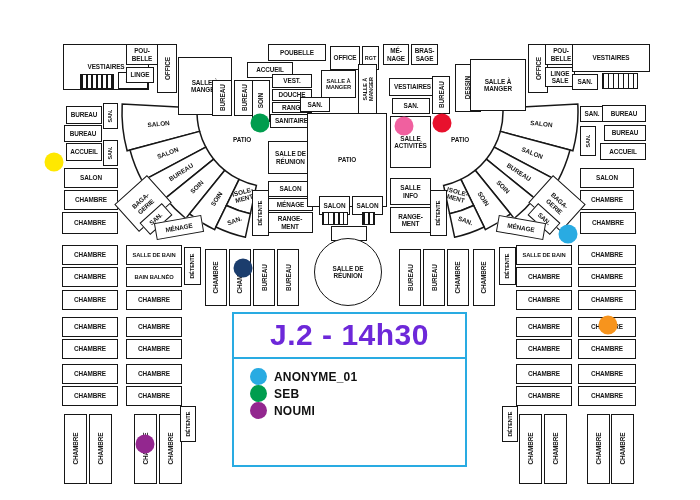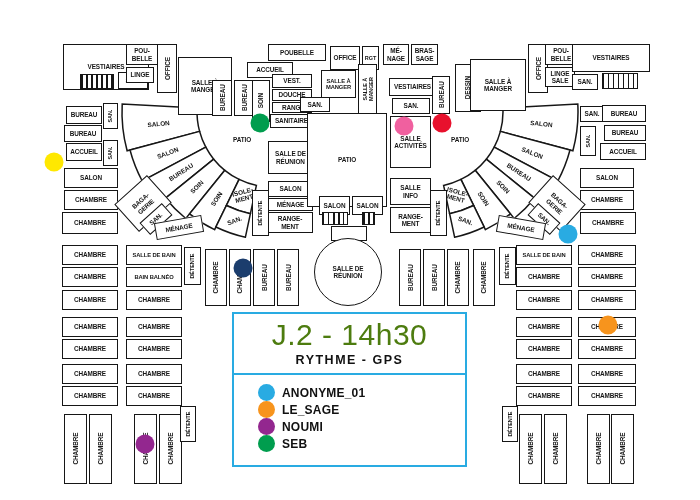--- a/index.html
+++ b/index.html
@@ -12,27 +12,27 @@
           white-space:pre-line;letter-spacing:-0.1px;}
   .rlabel.vert{transform:rotate(-90deg);white-space:pre-line;}
   .stairs{position:absolute;box-sizing:border-box;border:1.5px solid #161616;
           background:repeating-linear-gradient(90deg,#161616 0 1.5px,#fff 1.5px 5px);}
   .circle-room{position:absolute;box-sizing:border-box;border:1.6px solid #161616;border-radius:50%;
           background:#fff;display:flex;align-items:center;justify-content:center;text-align:center;}
   .dot{position:absolute;width:19px;height:19px;border-radius:50%;transform:translate(-50%,-50%);z-index:6;}
   #fan-svg{position:absolute;left:0;top:0;}
   .legend{position:absolute;left:232px;top:312px;width:235px;height:155px;box-sizing:border-box;
           border:2.5px solid #29ABE2;background:#fff;z-index:5;}
-  .legend-title{font-size:30px;font-weight:400;text-align:center;margin-top:5px;
-          letter-spacing:0.5px;color:#4d7c0f;line-height:1.05;}
+  .legend-title{font-size:30px;font-weight:700;text-align:center;margin-top:5px;
+          letter-spacing:0.5px;color:#6d28d9;line-height:1.05;}
   .legend-subtitle{font-size:12.5px;font-weight:700;text-align:center;letter-spacing:1.5px;
           color:#111;margin-top:2px;}
   .legend-divider{height:2.5px;background:#29ABE2;margin-top:6px;}
   .legend-grid{display:grid;grid-auto-flow:column;grid-template-rows:repeat(4,1fr);
-          padding:9px 4px 9px 24px;height:calc(100% - 80px);box-sizing:border-box;}
+          padding:9px 4px 9px 16px;height:calc(100% - 80px);box-sizing:border-box;}
   .legend-entry{display:flex;align-items:center;gap:7px;}
   .legend-dot{width:17px;height:17px;border-radius:50%;flex:0 0 17px;}
   .legend-label{font-size:12px;font-weight:700;color:#111;letter-spacing:0.2px;}
 </style>
 </head>
 <body>
 
 <div id="plan">
   <svg id="fan-svg" width="700" height="500">
       <path d="M197.1,108.1 L122.2,104.1 A150,150 0 0 0 127.1,150.8 L199.6,131.4 A75,75 0 0 1 197.1,108.1 Z" fill="#fff" stroke="#161616" stroke-width="1.5"></path>
@@ -59,38 +59,33 @@
       <text transform="translate(503.0,187.0) rotate(45)" text-anchor="middle" style="font:700 6.4px &quot;Liberation Sans&quot;,sans-serif;fill:#161616;"><tspan x="0" dy="2.2">SOIN</tspan></text>
       <path d="M475.2,170.3 L510.4,213.8 A131,131 0 0 1 485.4,229.7 L460.9,179.4 A75,75 0 0 0 475.2,170.3 Z" fill="#fff" stroke="#161616" stroke-width="1.5"></path>
       <text transform="translate(483.3,198.9) rotate(57)" text-anchor="middle" style="font:700 6.4px &quot;Liberation Sans&quot;,sans-serif;fill:#161616;"><tspan x="0" dy="2.2">SOIN</tspan></text>
       <path d="M460.9,179.4 L473.6,205.5 A104,104 0 0 1 449.6,213.7 L443.6,185.4 A75,75 0 0 0 460.9,179.4 Z" fill="#fff" stroke="#161616" stroke-width="1.5"></path>
       <text transform="translate(456.6,195.2) rotate(15)" text-anchor="middle" style="font:700 6.4px &quot;Liberation Sans&quot;,sans-serif;fill:#161616;"><tspan x="0" dy="-1.1999999999999997">ISOLE-</tspan><tspan x="0" dy="6.8">MENT</tspan></text>
       <path d="M473.6,205.5 L484.1,227.0 A128,128 0 0 1 454.6,237.2 L449.6,213.7 A104,104 0 0 0 473.6,205.5 Z" fill="#fff" stroke="#161616" stroke-width="1.5"></path>
       <text transform="translate(465.4,220.7) rotate(20)" text-anchor="middle" style="font:700 6.4px &quot;Liberation Sans&quot;,sans-serif;fill:#161616;"><tspan x="0" dy="2.2">SAN.</tspan></text>
     </svg>
   <div class="legend" id="legend-panel" style="border-color: rgb(41, 171, 226);">
     <div class="legend-title">J.2 - 14h30</div>
-    <div class="legend-subtitle">RYTHME - GPS</div>
     <div class="legend-divider" style="background: rgb(41, 171, 226);"></div>
     <div class="legend-grid" id="legend-grid">
         <div class="legend-entry">
           <span class="legend-dot" style="background: rgb(41, 171, 226);"></span>
           <span class="legend-label">ANONYME_01</span>
         </div>
         <div class="legend-entry">
-          <span class="legend-dot" style="background: rgb(247, 148, 29);"></span>
-          <span class="legend-label">LE_SAGE</span>
+          <span class="legend-dot" style="background: rgb(0, 157, 78);"></span>
+          <span class="legend-label">SEB</span>
         </div>
         <div class="legend-entry">
           <span class="legend-dot" style="background: rgb(147, 39, 143);"></span>
           <span class="legend-label">NOUMI</span>
-        </div>
-        <div class="legend-entry">
-          <span class="legend-dot" style="background: rgb(0, 157, 78);"></span>
-          <span class="legend-label">SEB</span>
         </div>
       </div>
   </div>
 <div class="room" style="left: 63px; top: 44px; width: 86px; height: 46px;">
       <span class="rlabel">VESTIAIRES</span>
     </div>
     <div class="room" style="left: 118px; top: 72px; width: 30px; height: 17px;">
       <span class="rlabel">SAN.</span>
     </div>
     <div class="room" style="left: 126px; top: 44px; width: 32px; height: 21px;">

